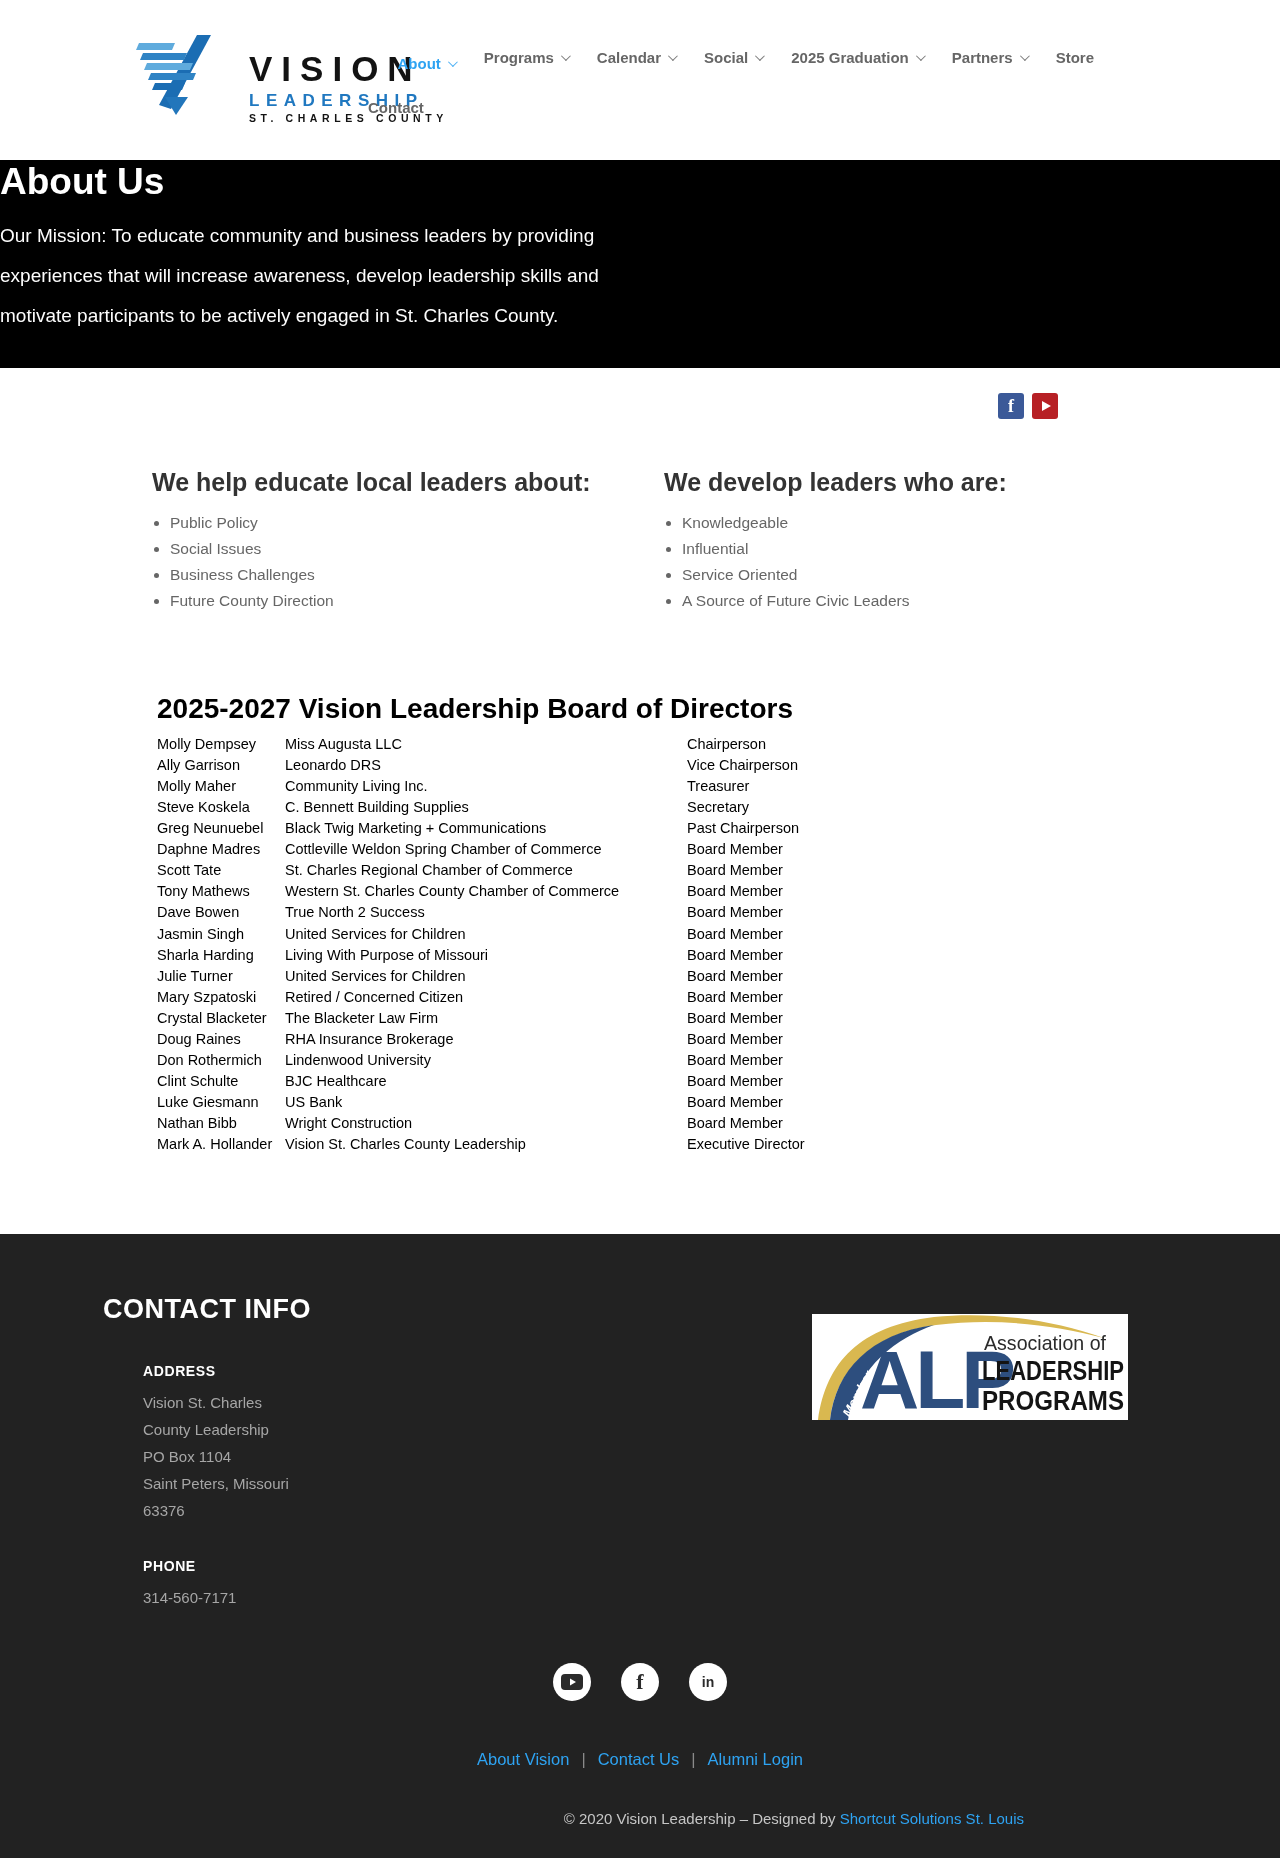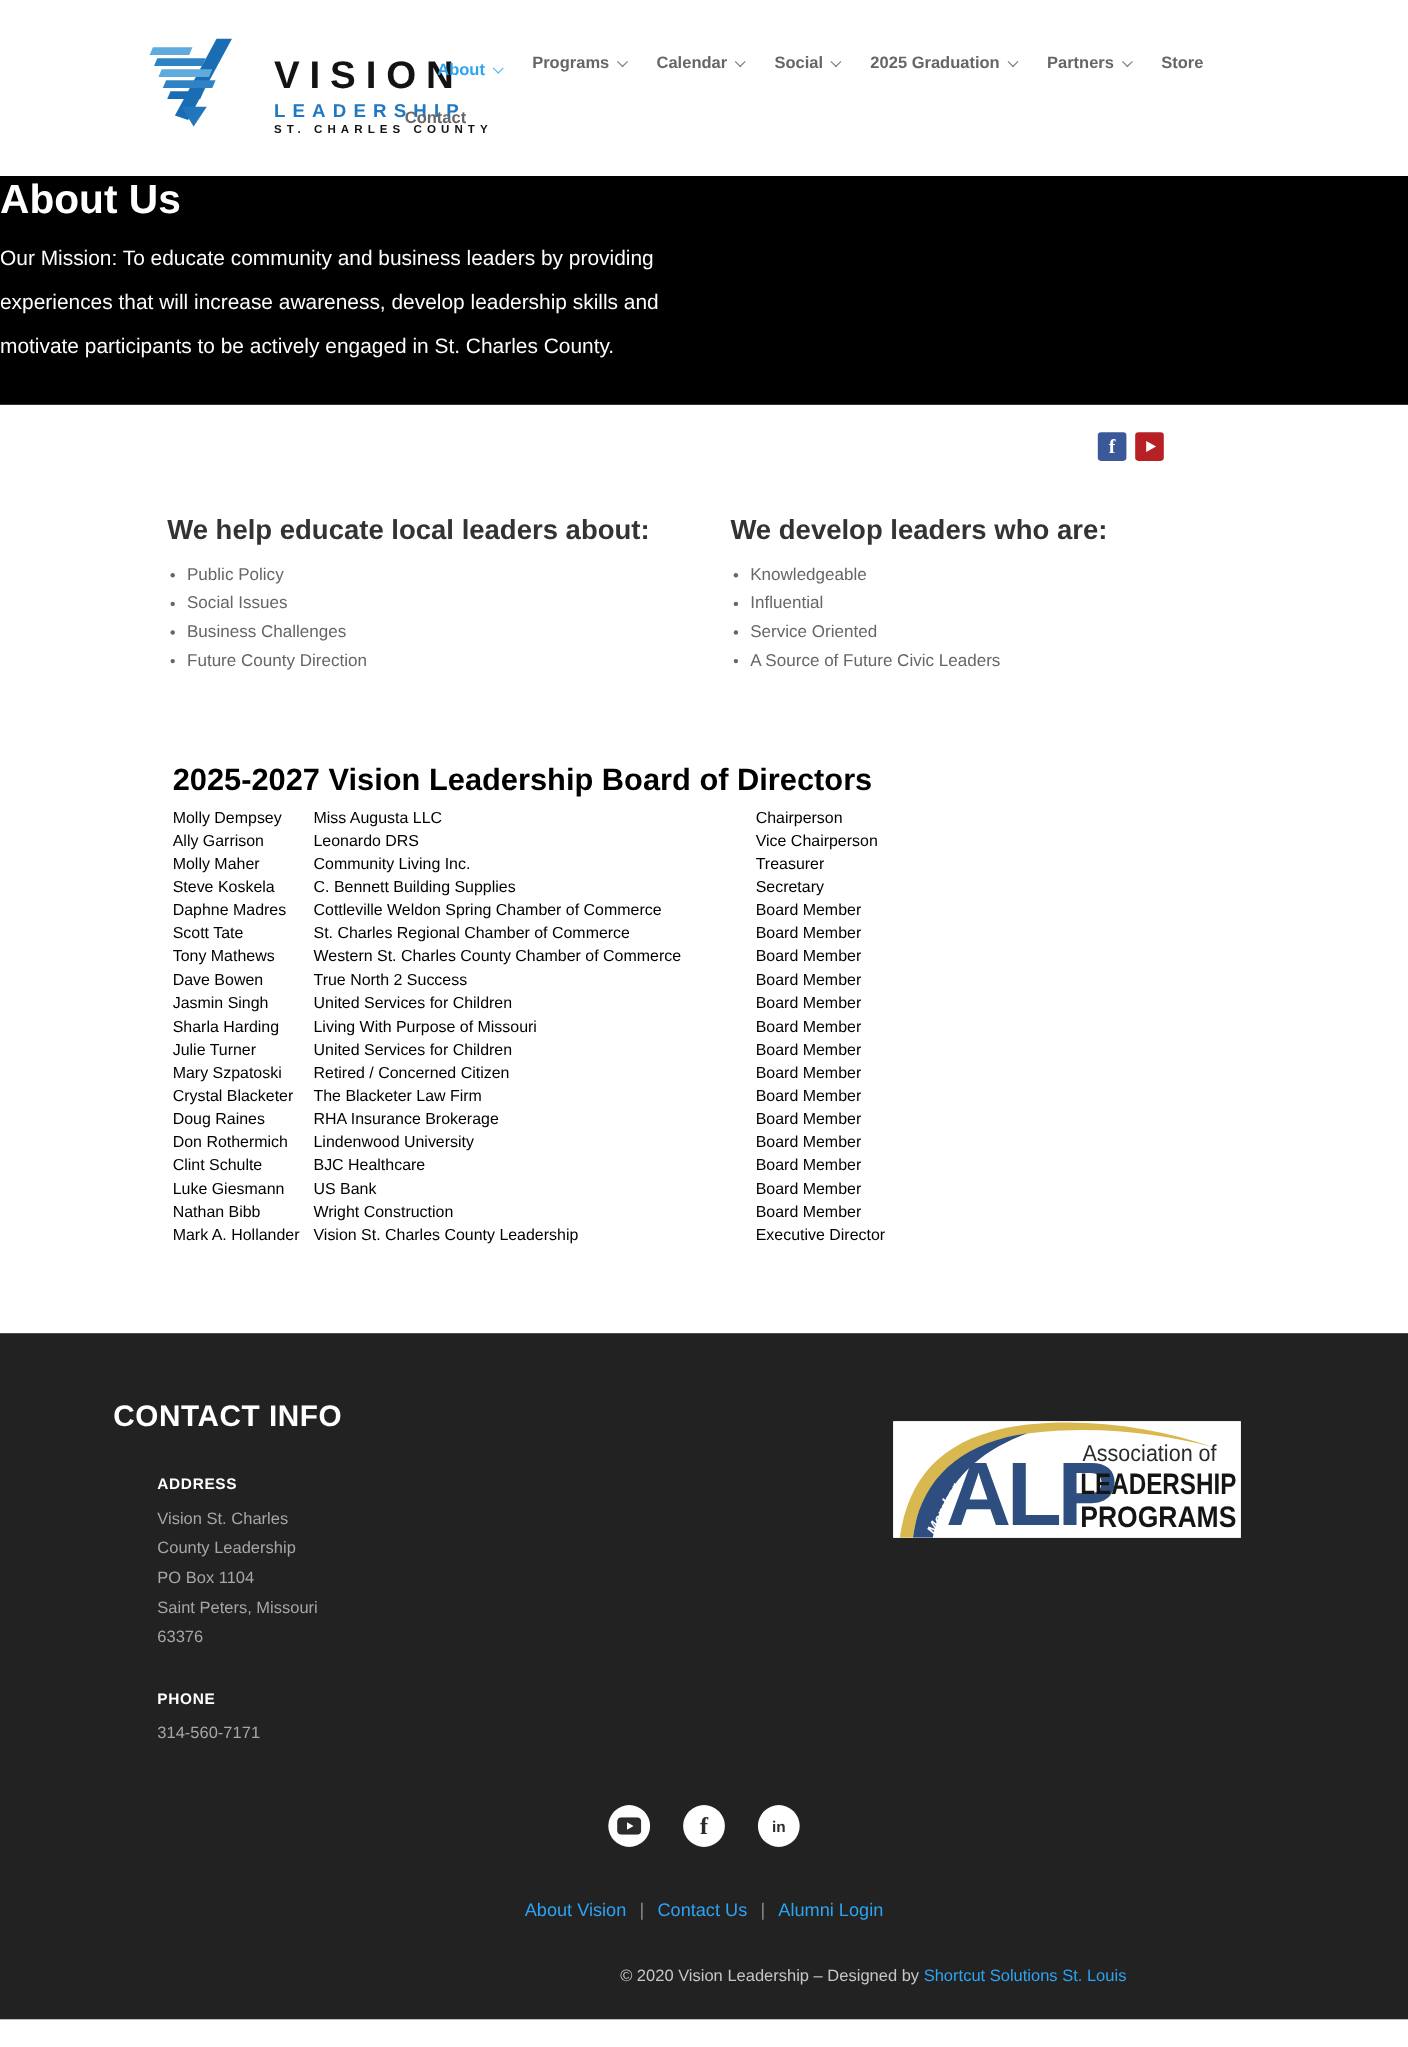--- a/index.html
+++ b/index.html
@@ -187,20 +187,25 @@
           <div class="b-name">Molly Maher</div>
           <div class="b-org">Community Living Inc.</div>
           <div class="b-role">Treasurer</div>
         </div>
         <div class="board-row">
           <div class="b-name">Steve Koskela</div>
           <div class="b-org">C. Bennett Building Supplies</div>
           <div class="b-role">Secretary</div>
         </div>
         <div class="board-row">
+          <div class="b-name">Greg Neunuebel</div>
+          <div class="b-org">Black Twig Marketing + Communications</div>
+          <div class="b-role">Past Chairperson</div>
+        </div>
+        <div class="board-row">
           <div class="b-name">Daphne Madres</div>
           <div class="b-org">Cottleville Weldon Spring Chamber of Commerce</div>
           <div class="b-role">Board Member</div>
         </div>
         <div class="board-row">
           <div class="b-name">Scott Tate</div>
           <div class="b-org">St. Charles Regional Chamber of Commerce</div>
           <div class="b-role">Board Member</div>
         </div>
         <div class="board-row">

